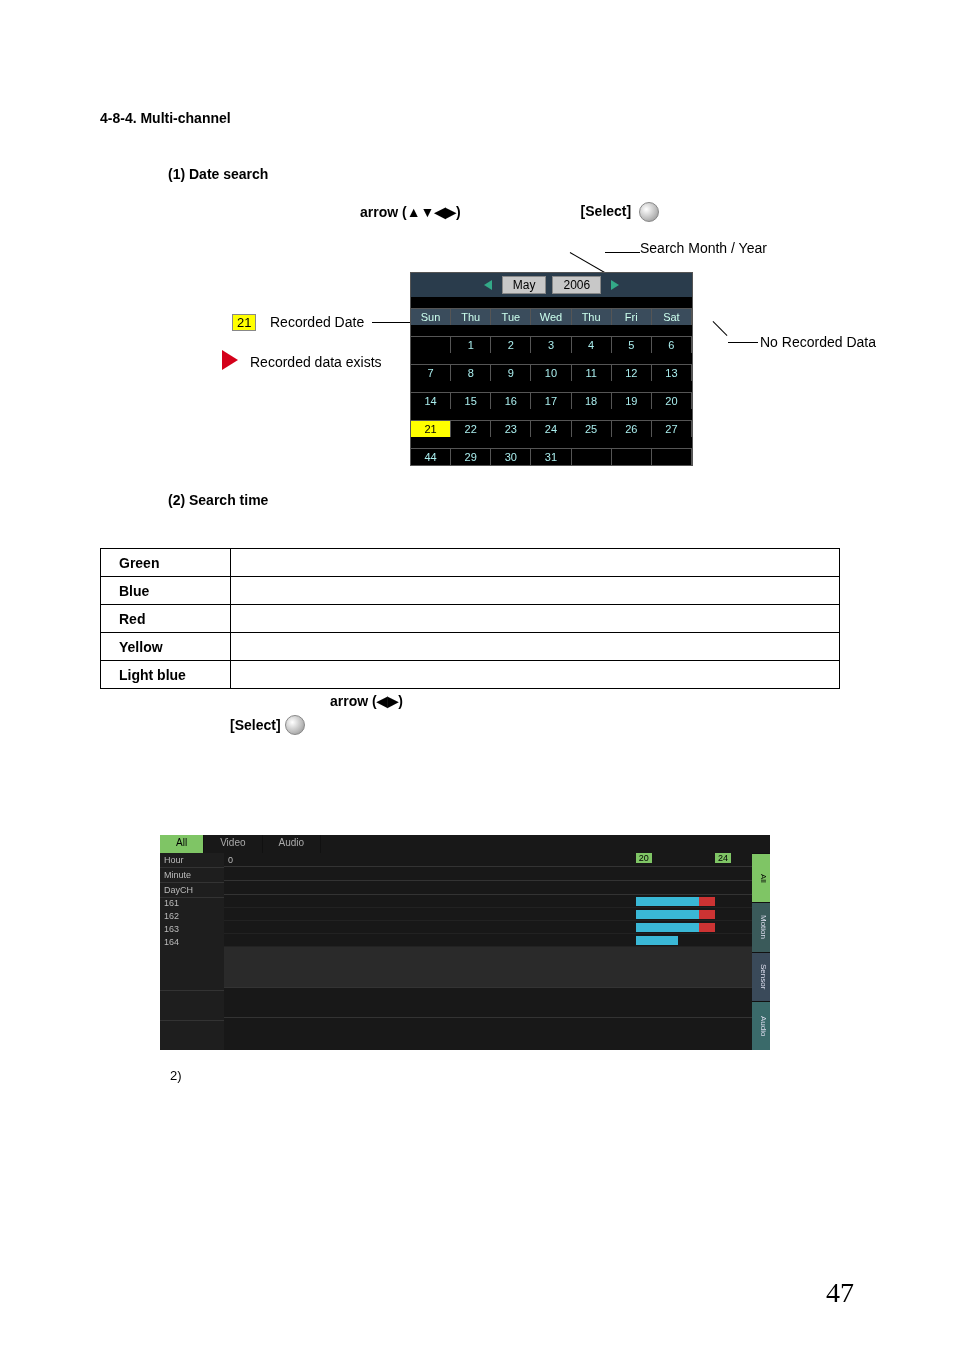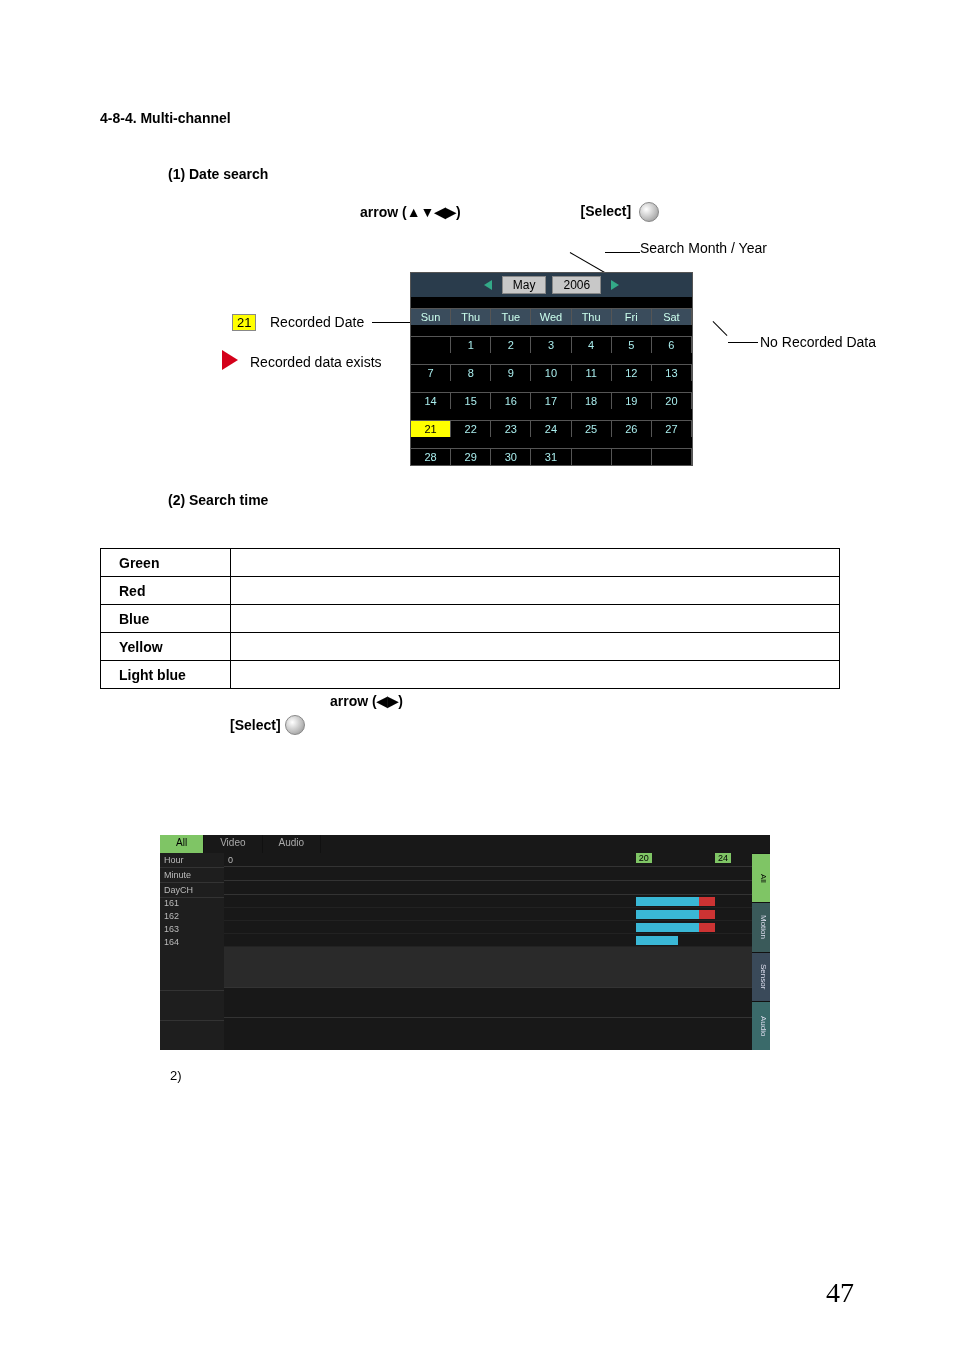--- a/index.html
+++ b/index.html
@@ -166,21 +166,21 @@
           <div>18</div>
           <div>19</div>
           <div>20</div>
           <div class="cell-sel">21</div>
           <div>22</div>
           <div>23</div>
           <div>24</div>
           <div>25</div>
           <div>26</div>
           <div>27</div>
-          <div>28</div>
+          <div>44</div>
           <div>29</div>
           <div>30</div>
           <div>31</div>
           <div></div>
           <div></div>
           <div></div>
         </div>
     </div>
 
     <span class="norec-diag"></span>
@@ -190,25 +190,25 @@
 
   <div class="sub-heading">(2) Search time</div>
 
   <table class="color-table">
     <tbody id="color-rows">
         <tr>
           <td>Green</td>
           <td></td>
         </tr>
         <tr>
+          <td>Blue</td>
+          <td></td>
+        </tr>
+        <tr>
           <td>Red</td>
-          <td></td>
-        </tr>
-        <tr>
-          <td>Blue</td>
           <td></td>
         </tr>
         <tr>
           <td>Yellow</td>
           <td></td>
         </tr>
         <tr>
           <td>Light blue</td>
           <td></td>
         </tr>

